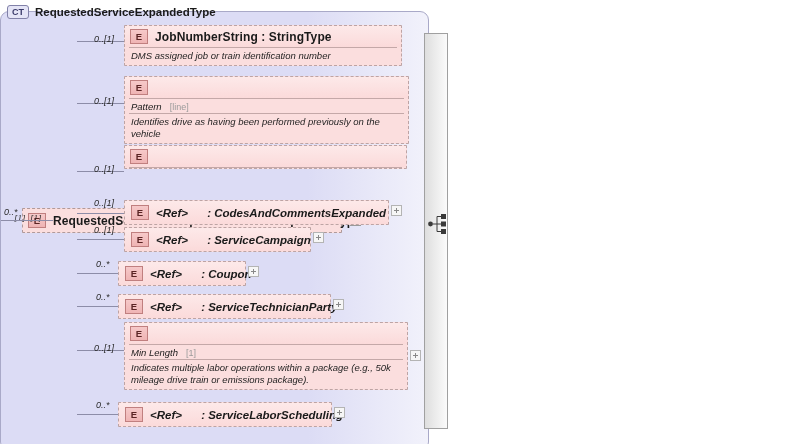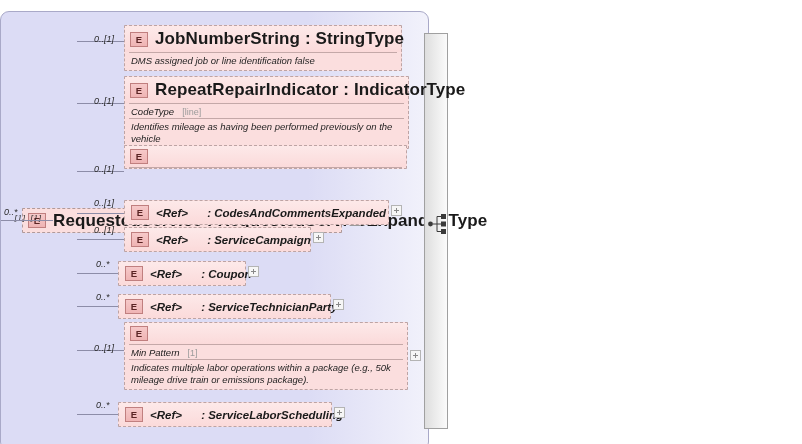--- a/index.html
+++ b/index.html
@@ -42,21 +42,21 @@
     background: linear-gradient(to bottom, #f6c9c9, #efb4b4);
     color: #5a2424;
     font-size: 9.5px;
     font-weight: bold;
     line-height: 13px;
     text-align: center;
     margin-right: 7px;
     flex: 0 0 auto;
   }
   .el-title {
-    font-size: 17px;
+    font-size: 12px;
     font-weight: bold;
     color: #1a1a1a;
     white-space: nowrap;
     letter-spacing: 0.1px;
   }
   .el-title .tsep { font-weight: bold; }
 
   
   .card {
     position: absolute;
@@ -245,20 +245,24 @@
 <div id="root-element" class="abs">
   <span class="e-badge">E</span>
   <span class="el-title"><span>RequestedService</span><span class="tsep"> : </span><span>RequestedServiceExpandedType</span></span>
 </div>
 
 <div class="toggle abs" style="left:350px; top:215px;"></div>
 <div class="line-h" style="left:361px; top:220px; width:11px;"></div>
 
 <div id="ct-panel">
 
+  <div id="ct-header">
+    <span class="ct-badge">CT</span>
+    <span id="ct-title">RequestedServiceExpandedType</span>
+  </div>
 
   <div id="sequence-bar"></div>
   <div class="card" style="left:14px; top:213px;font-family:Liberation Serif, serif;">[1]..[1]</div>
   <div class="line-h" style="left:1px; top:220px; width:52px;"></div>
 
   <svg id="sequence-icon" viewBox="0 0 20 22">
     <circle cx="2.5" cy="11" r="2.4" fill="#3a3a3a"></circle>
     <line x1="4.5" y1="11" x2="9" y2="11" stroke="#3a3a3a" stroke-width="1"></line>
     <line x1="9" y1="3.5" x2="9" y2="18.5" stroke="#3a3a3a" stroke-width="1"></line>
     <line x1="9" y1="3.5" x2="13" y2="3.5" stroke="#3a3a3a" stroke-width="1"></line>
@@ -270,37 +274,36 @@
   </svg>
 
   <div class="row-line" style="left:77px; top:41px; width:47px;"></div>
   <div class="card" style="left:94px; top:34px;">0..[1]</div>
   <div class="node" style="left:124px; top:25px; width:278px;">
     <div class="hdr">
       <span class="e-badge">E</span>
       <span class="el-title"><span>JobNumberString</span><span> : </span><span>StringType</span></span>
     </div>
     <div class="divider"></div>
-    <div class="annot">DMS assigned job or line identification false</div>
+    <div class="annot">DMS assigned job or train identification number</div>
   </div>
 
   <div class="row-line" style="left:77px; top:103px; width:47px;"></div>
   <div class="card" style="left:94px; top:96px;">0..[1]</div>
   <div class="node" style="left:124px; top:76px; width:285px;">
     <div class="hdr">
       <span class="e-badge">E</span>
-      <span class="el-title"><span>RepeatRepairIndicator</span><span> : </span><span>IndicatorType</span></span>
     </div>
     <div class="divider"></div>
     <div class="facet">
-      <span class="fname">CodeType</span>
+      <span class="fname">Pattern</span>
       <span class="fval">[line]</span>
     </div>
     <div class="divider"></div>
-    <div class="annot">Identifies mileage as having been performed previously on the vehicle</div>
+    <div class="annot">Identifies drive as having been performed previously on the vehicle</div>
   </div>
 
   <div class="row-line" style="left:77px; top:171px; width:47px;"></div>
   <div class="card" style="left:94px; top:164px;">0..[1]</div>
   <div class="node" style="left:124px; top:145px; width:283px;">
     <div class="hdr">
       <span class="e-badge">E</span>
     </div>
     <div class="divider"></div>
   </div>
@@ -346,21 +349,21 @@
   <div class="ext-toggle" style="left:333px; top:299px;"></div>
 
   <div class="row-line" style="left:77px; top:350px; width:47px;"></div>
   <div class="card" style="left:94px; top:343px;">0..[1]</div>
   <div class="node" style="left:124px; top:322px; width:284px;">
     <div class="hdr">
       <span class="e-badge">E</span>
     </div>
     <div class="divider"></div>
     <div class="facet">
-      <span class="fname">Min Pattern</span>
+      <span class="fname">Min Length</span>
       <span class="fval">[1]</span>
     </div>
     <div class="divider"></div>
     <div class="annot">Indicates multiple labor operations within a package (e.g., 50k mileage drive train or emissions package).</div>
   </div>
   <div class="ext-toggle" style="left:410px; top:350px;"></div>
 
   <div class="row-line" style="left:77px; top:414px; width:41px;"></div>
   <div class="card" style="left:96px; top:400px;">0..*</div>
   <div class="node ref" style="left:118px; top:402px; width:214px;">

